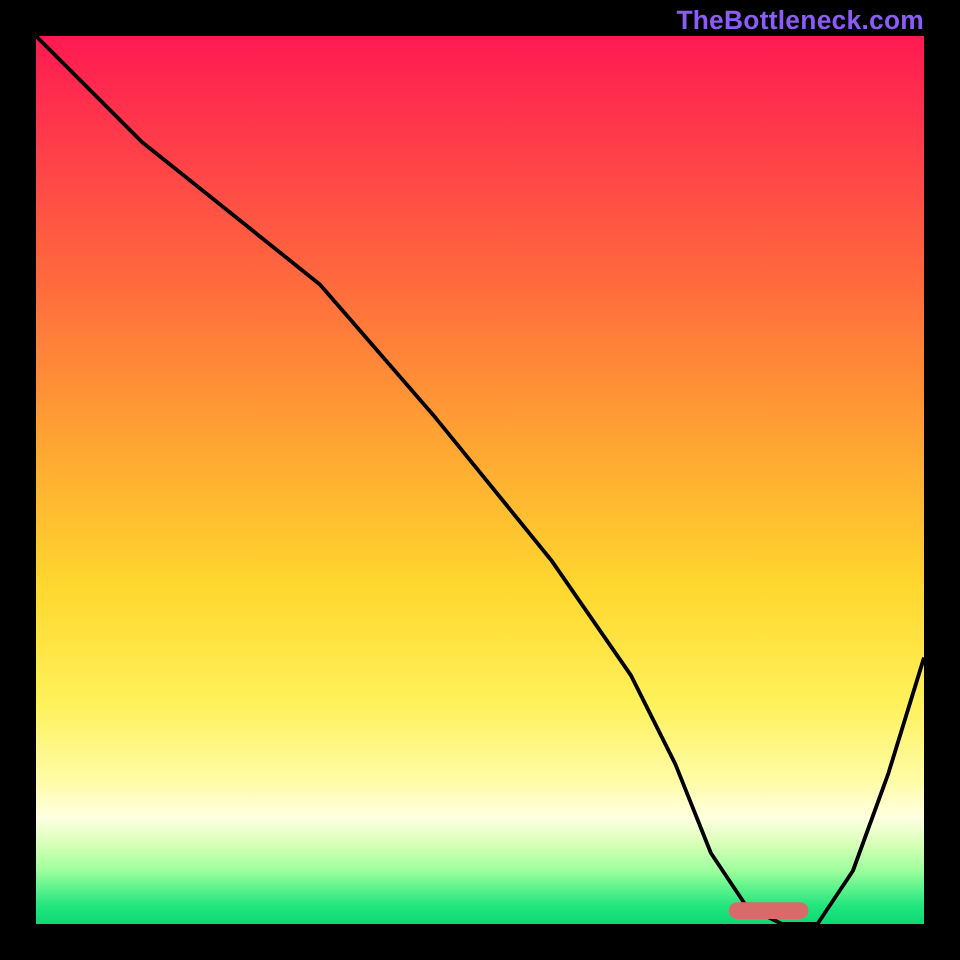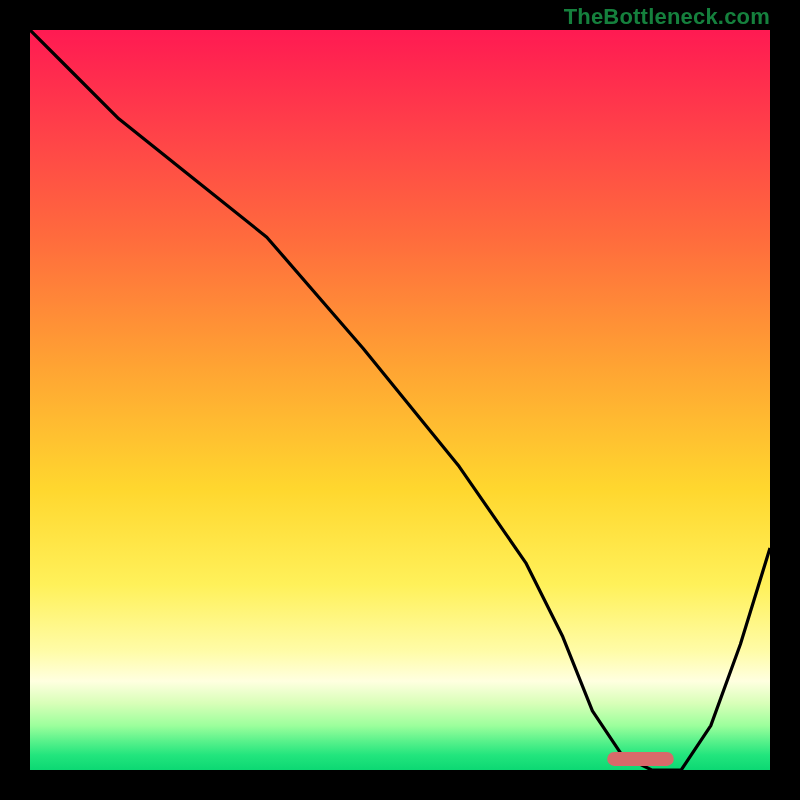--- a/index.html
+++ b/index.html
@@ -44,21 +44,21 @@
       #9cff9c 94%,
       #5cf28c 96%,
       #22e57d 98%,
       #0cd873 100%
     );
   }
   .watermark {
     position: absolute;
     top: 4px;
     right: 30px;
-    color: #15803d;
+    color: #8b5cf6;
     font-size: 22px;
     font-weight: 600;
     letter-spacing: 0.2px;
     user-select: none;
   }
   svg.overlay {
     position: absolute;
     inset: 0;
   }
   .curve {

